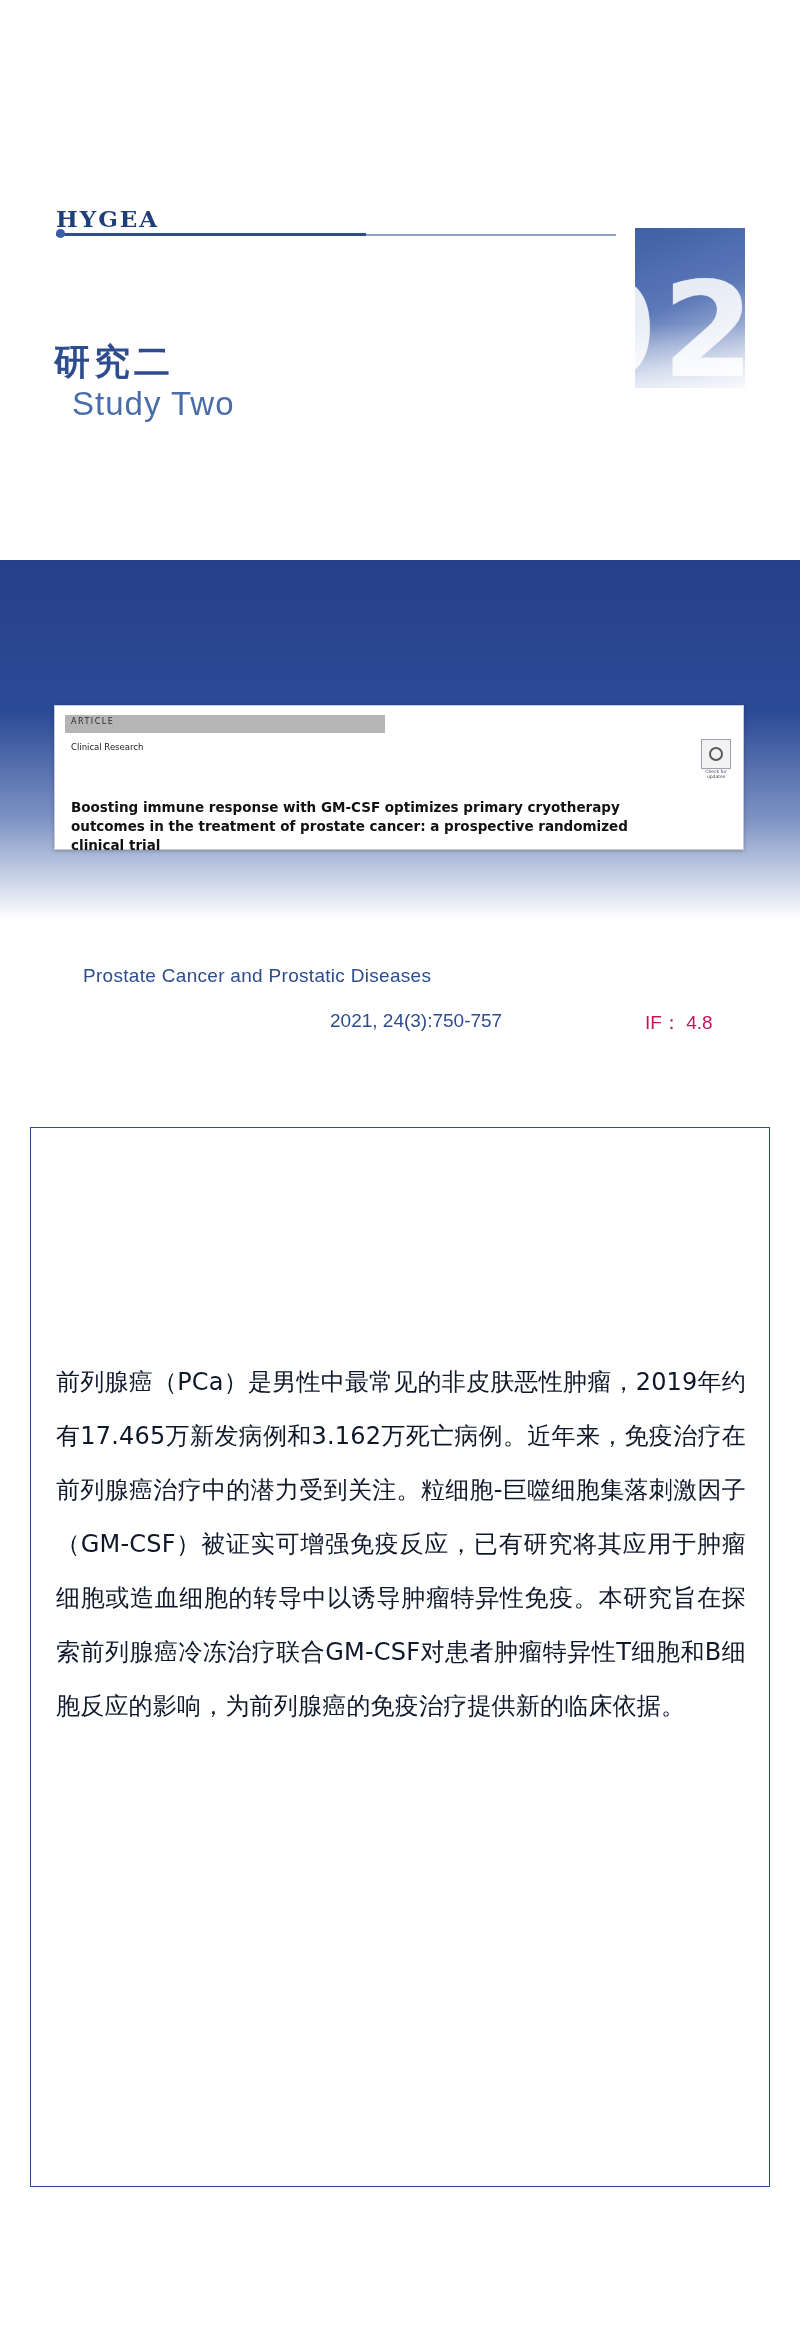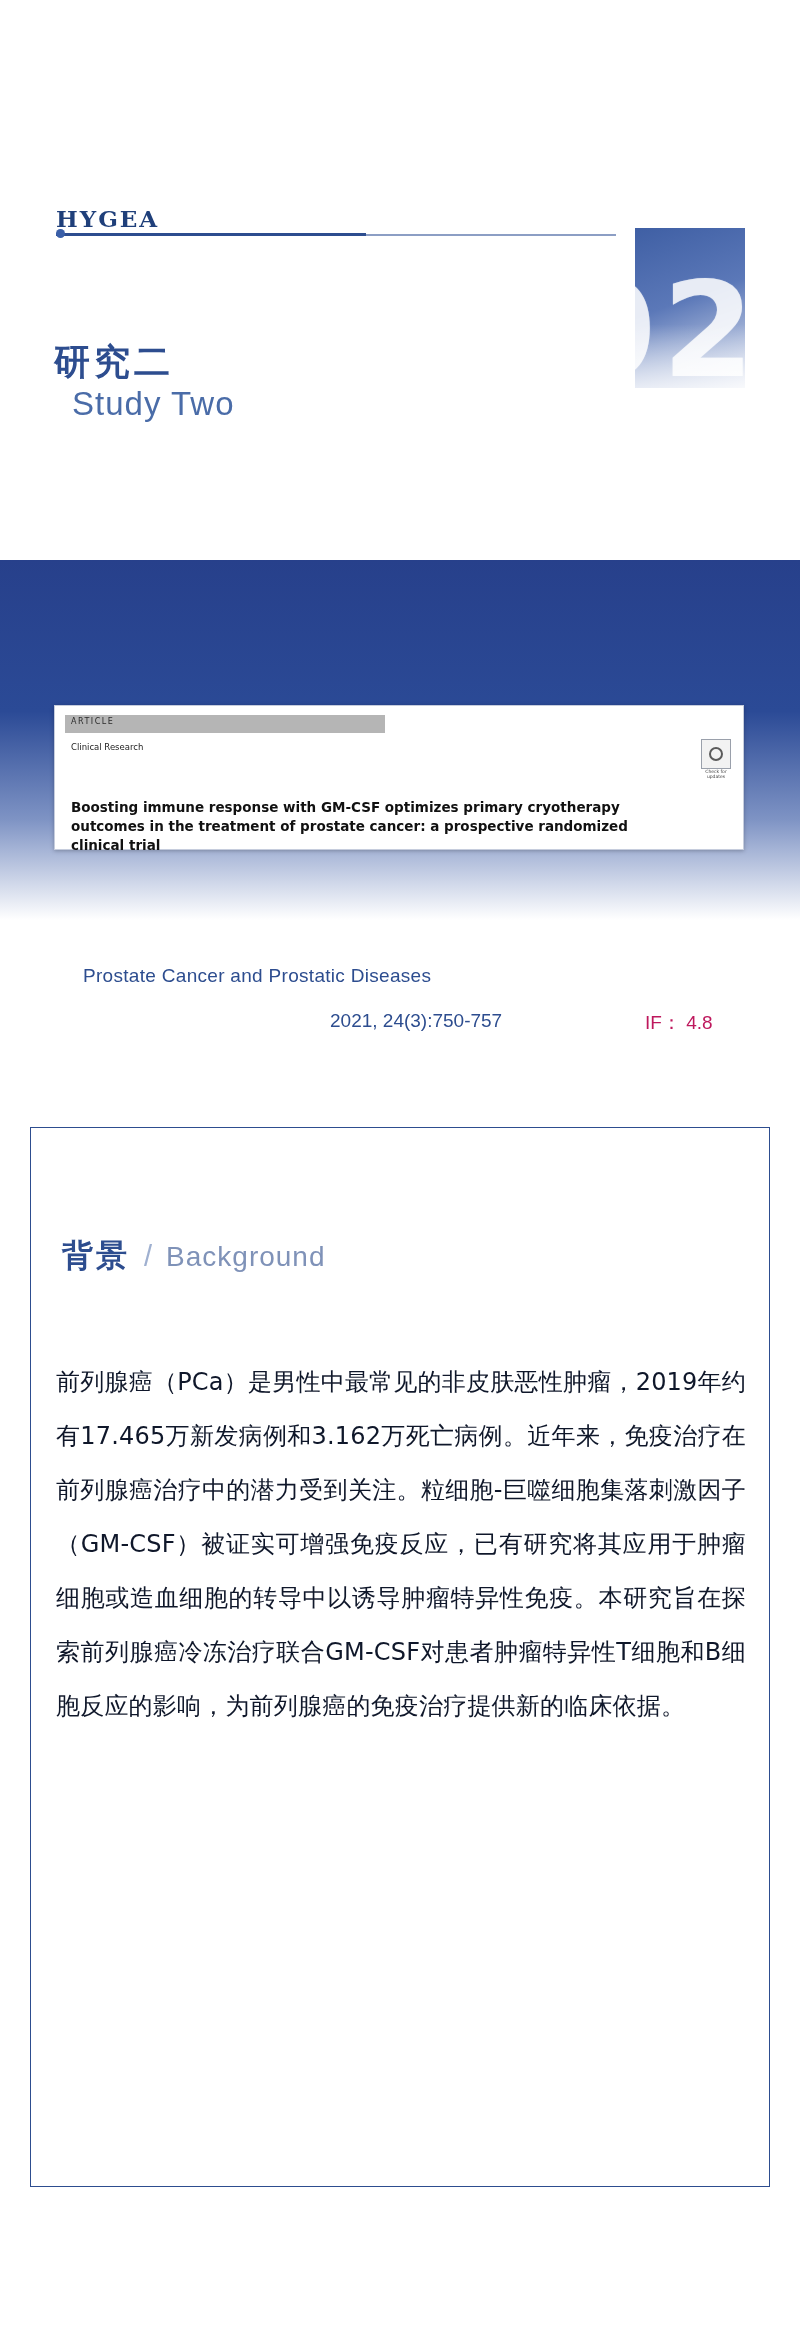--- a/index.html
+++ b/index.html
@@ -280,20 +280,15 @@
       <span class="circ"></span>
     </div>
     <div class="cover-logo-label">Check for updates</div>
   </div>
 
   <div class="journal">Prostate Cancer and Prostatic Diseases</div>
   <div class="citation">2021, 24(3):750-757</div>
   <div class="impact">IF： 4.8</div>
 
   <div class="card"></div>
-  <div class="card-head">
-    <span class="card-head-cn">背景</span>
-    <span class="card-head-slash">/</span>
-    <span class="card-head-en">Background</span>
-  </div>
   <div class="card-body">前列腺癌（PCa）是男性中最常见的非皮肤恶性肿瘤，2019年约有17.465万新发病例和3.162万死亡病例。近年来，免疫治疗在前列腺癌治疗中的潜力受到关注。粒细胞-巨噬细胞集落刺激因子（GM-CSF）被证实可增强免疫反应，已有研究将其应用于肿瘤细胞或造血细胞的转导中以诱导肿瘤特异性免疫。本研究旨在探索前列腺癌冷冻治疗联合GM-CSF对患者肿瘤特异性T细胞和B细胞反应的影响，为前列腺癌的免疫治疗提供新的临床依据。</div>
 
 </div>
 
 </body></html>

